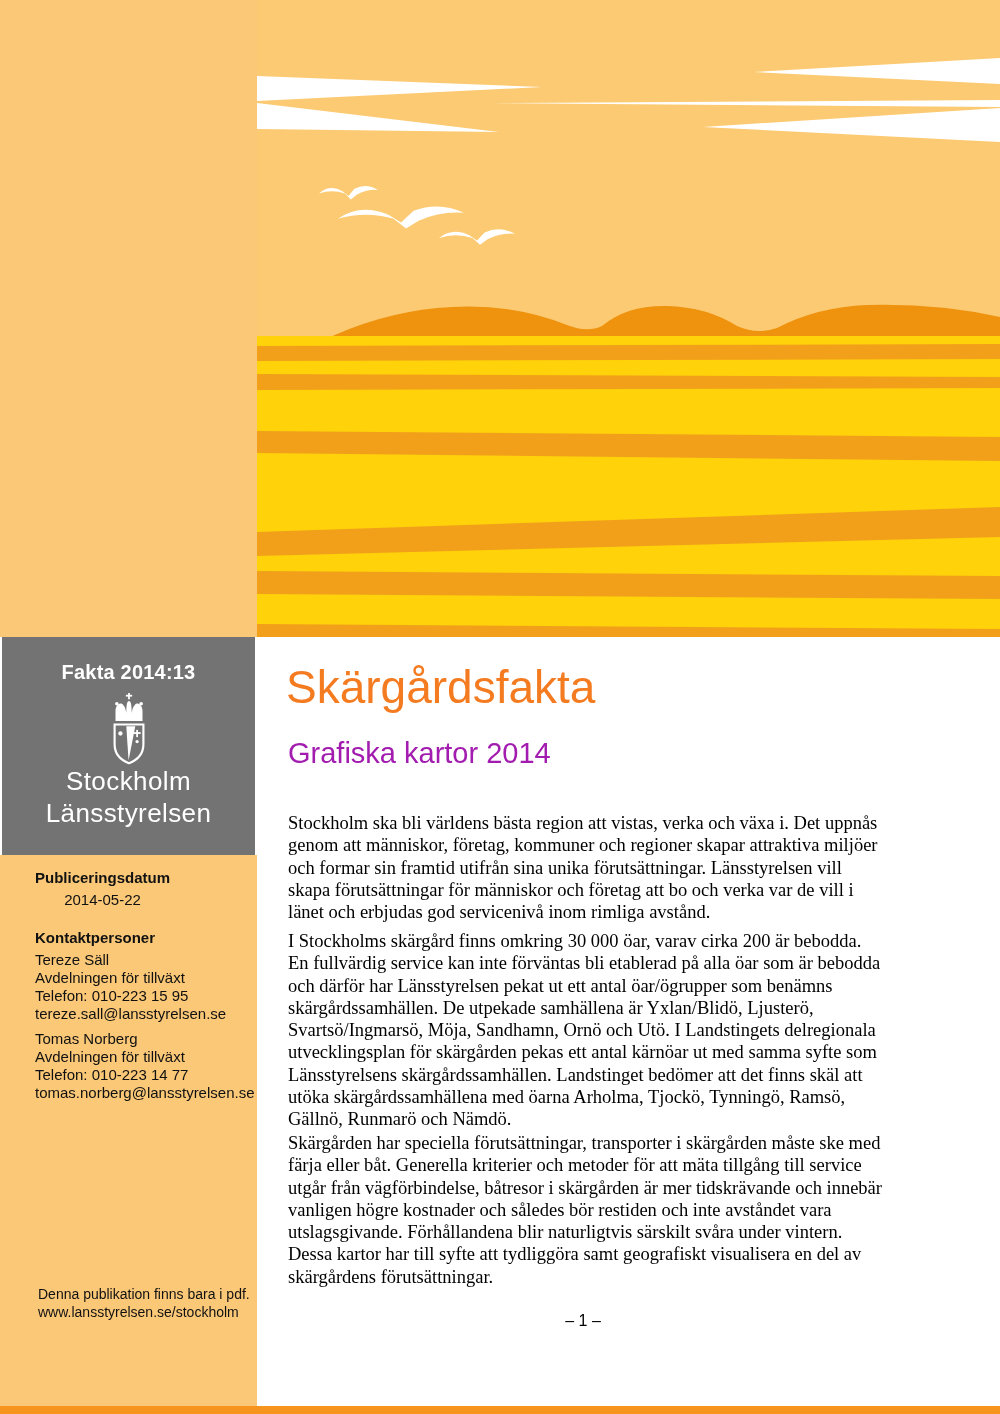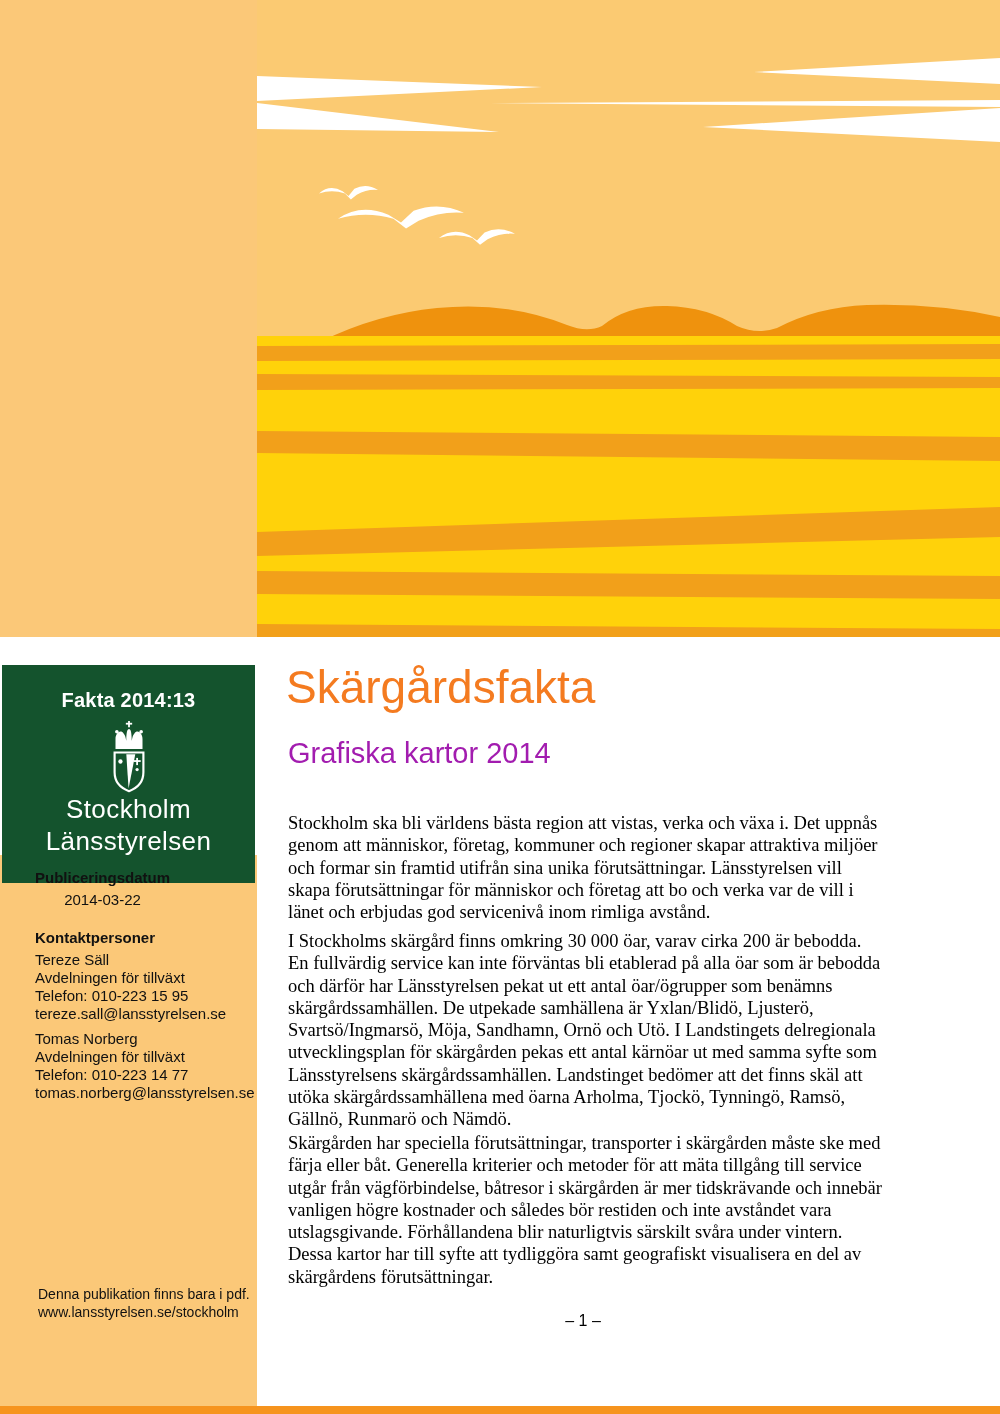--- a/index.html
+++ b/index.html
@@ -2,22 +2,22 @@
 <html><head>
 <meta charset="utf-8">
 <style>
   html,body{margin:0;padding:0;background:#fff;}
   .page{position:relative;width:1000px;height:1414px;background:#ffffff;overflow:hidden;
         font-family:"Liberation Sans",sans-serif;}
   
   .peach-top{position:absolute;left:0;top:0;width:257px;height:637px;background:#fbc878;}
   .peach-bottom{position:absolute;left:0;top:855px;width:257px;height:559px;background:#fbc878;}
   
-  .orange-box{position:absolute;left:2px;top:637px;width:253px;height:218px;background:#14532d;
-              color:#ffffff;text-align:center;margin-top:28px;}
+  .orange-box{position:absolute;left:2px;top:637px;width:253px;height:218px;background:#737373;
+              color:#ffffff;text-align:center;}
   .fakta{margin-top:24px;font-size:20px;font-weight:bold;letter-spacing:.2px;}
   .logo-wrap{margin-top:9px;height:72px;}
   .wordmark{font-size:26px;line-height:32px;letter-spacing:.4px;font-weight:400;}
   
   .side-block{position:absolute;left:35px;color:#111;font-size:15px;line-height:18px;}
   .side-label{font-weight:bold;margin-bottom:4px;}
   .pub-block{top:869px;text-align:center;}
   .contact-block{top:929px;}
   .person{margin-bottom:7px;}
   .footnote{position:absolute;left:38px;top:1286px;color:#111;font-size:14px;line-height:17.5px;}
@@ -105,21 +105,21 @@
       </svg>
     </div>
     <div class="wordmark">
       <div>Stockholm</div>
       <div>Länsstyrelsen</div>
     </div>
   </div>
 
   <div class="side-block pub-block">
     <div class="side-label">Publiceringsdatum</div>
-    <div>2014-03-22</div>
+    <div>2014-05-22</div>
   </div>
 
   <div class="side-block contact-block">
     <div class="side-label">Kontaktpersoner</div>
     <div class="person">
       <div>Tereze Säll</div>
       <div>Avdelningen för tillväxt</div>
       <div>Telefon: 010-223 15 95</div>
       <div>tereze.sall@lansstyrelsen.se</div>
     </div>

